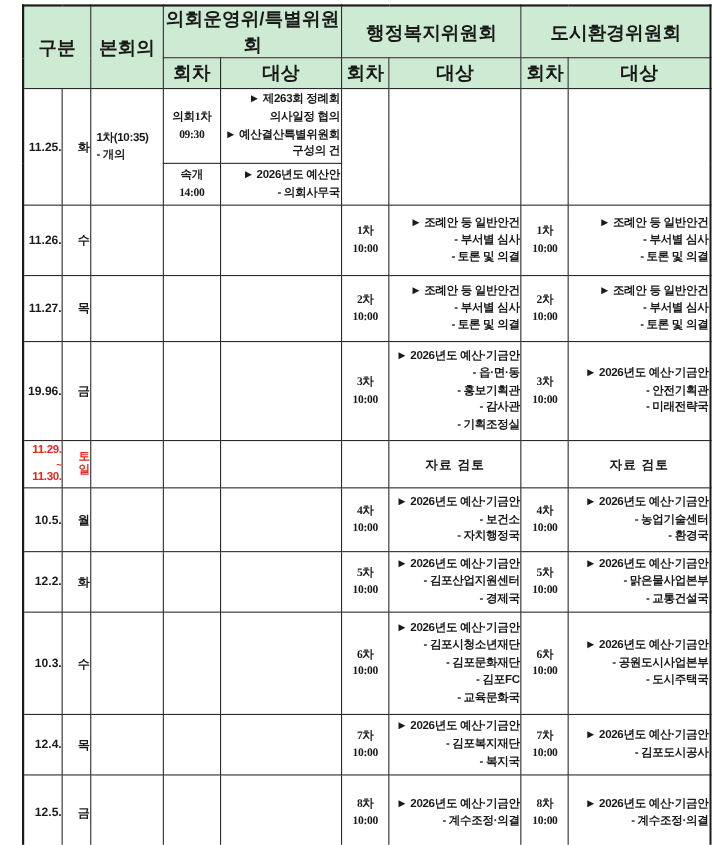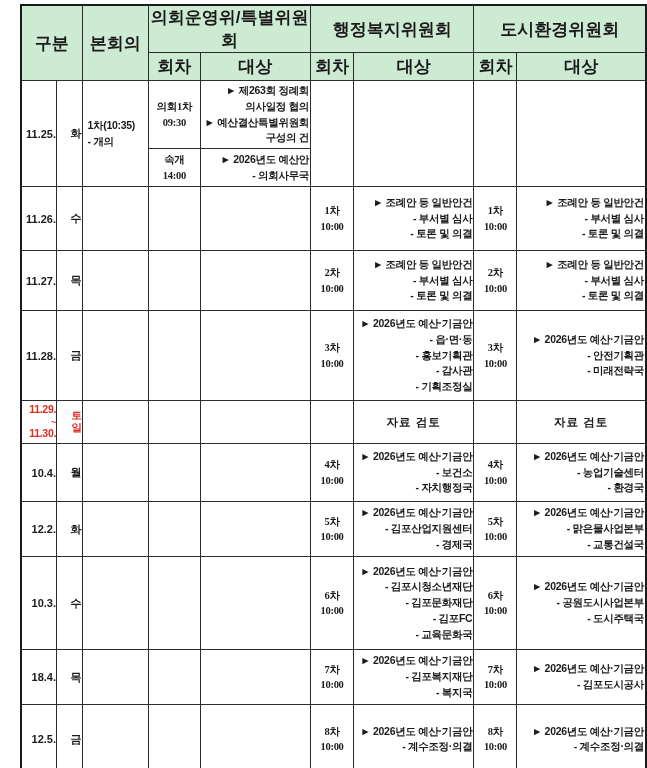--- a/index.html
+++ b/index.html
@@ -185,21 +185,21 @@
         <div class="ln">10:00</div>
       </td>
       <td class="target">
         <div class="ln">► 조례안 등 일반안건</div>
         <div class="ln dash">- 부서별 심사</div>
         <div class="ln dash">- 토론 및 의결</div>
       </td>
     </tr>
 
     <tr style="height:90px">
-      <td class="c">11.28.</td>
+      <td class="c">19.96.</td>
       <td class="c">금</td>
       <td></td>
       <td></td>
       <td></td>
       <td class="sess">
         <div class="ln">3차</div>
         <div class="ln">10:00</div>
       </td>
       <td class="target">
         <div class="ln">► 2026년도 예산·기금안</div>
@@ -232,21 +232,21 @@
       <td></td>
       <td></td>
       <td></td>
       <td></td>
       <td class="note red">자료 검토</td>
       <td></td>
       <td class="note red">자료 검토</td>
     </tr>
 
     <tr style="height:58px">
-      <td class="c">10.4.</td>
+      <td class="c">10.5.</td>
       <td class="c">월</td>
       <td></td>
       <td></td>
       <td></td>
       <td class="sess">
         <div class="ln">4차</div>
         <div class="ln">10:00</div>
       </td>
       <td class="target">
         <div class="ln">► 2026년도 예산·기금안</div>
@@ -312,21 +312,21 @@
         <div class="ln">10:00</div>
       </td>
       <td class="target">
         <div class="ln">► 2026년도 예산·기금안</div>
         <div class="ln dash">- 공원도시사업본부</div>
         <div class="ln dash">- 도시주택국</div>
       </td>
     </tr>
 
     <tr style="height:55px">
-      <td class="c">18.4.</td>
+      <td class="c">12.4.</td>
       <td class="c">목</td>
       <td></td>
       <td></td>
       <td></td>
       <td class="sess">
         <div class="ln">7차</div>
         <div class="ln">10:00</div>
       </td>
       <td class="target">
         <div class="ln">► 2026년도 예산·기금안</div>

